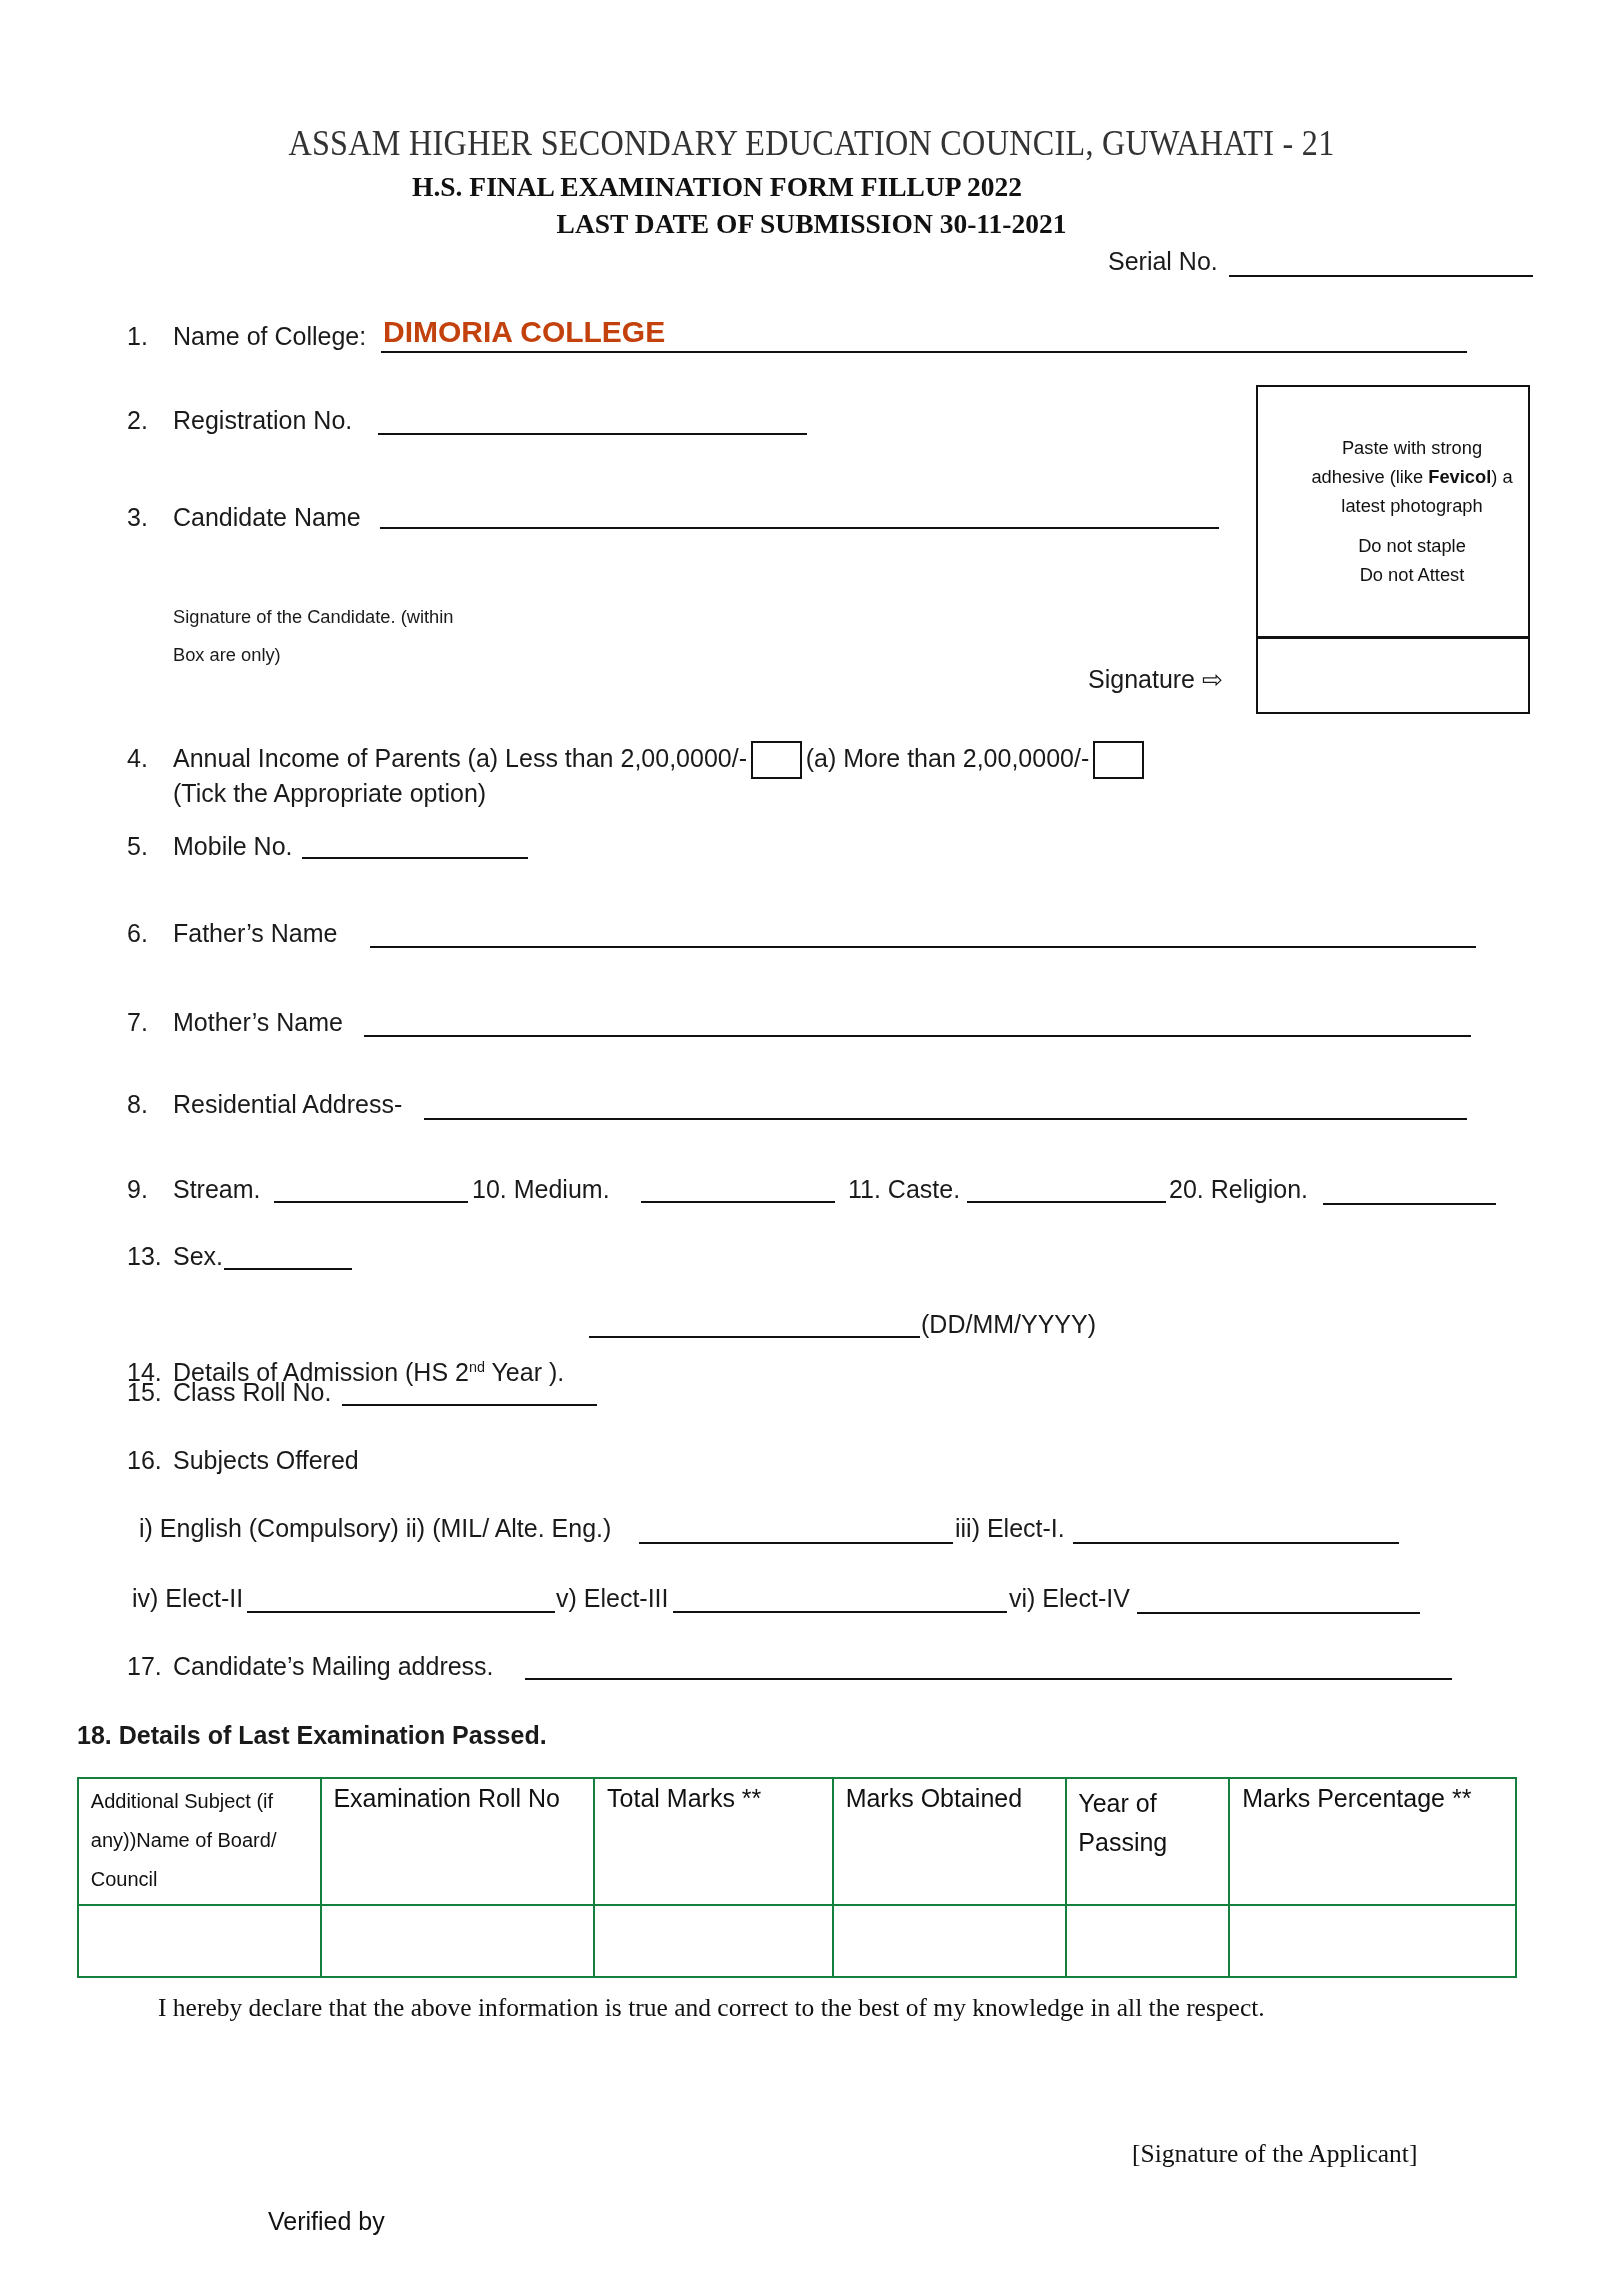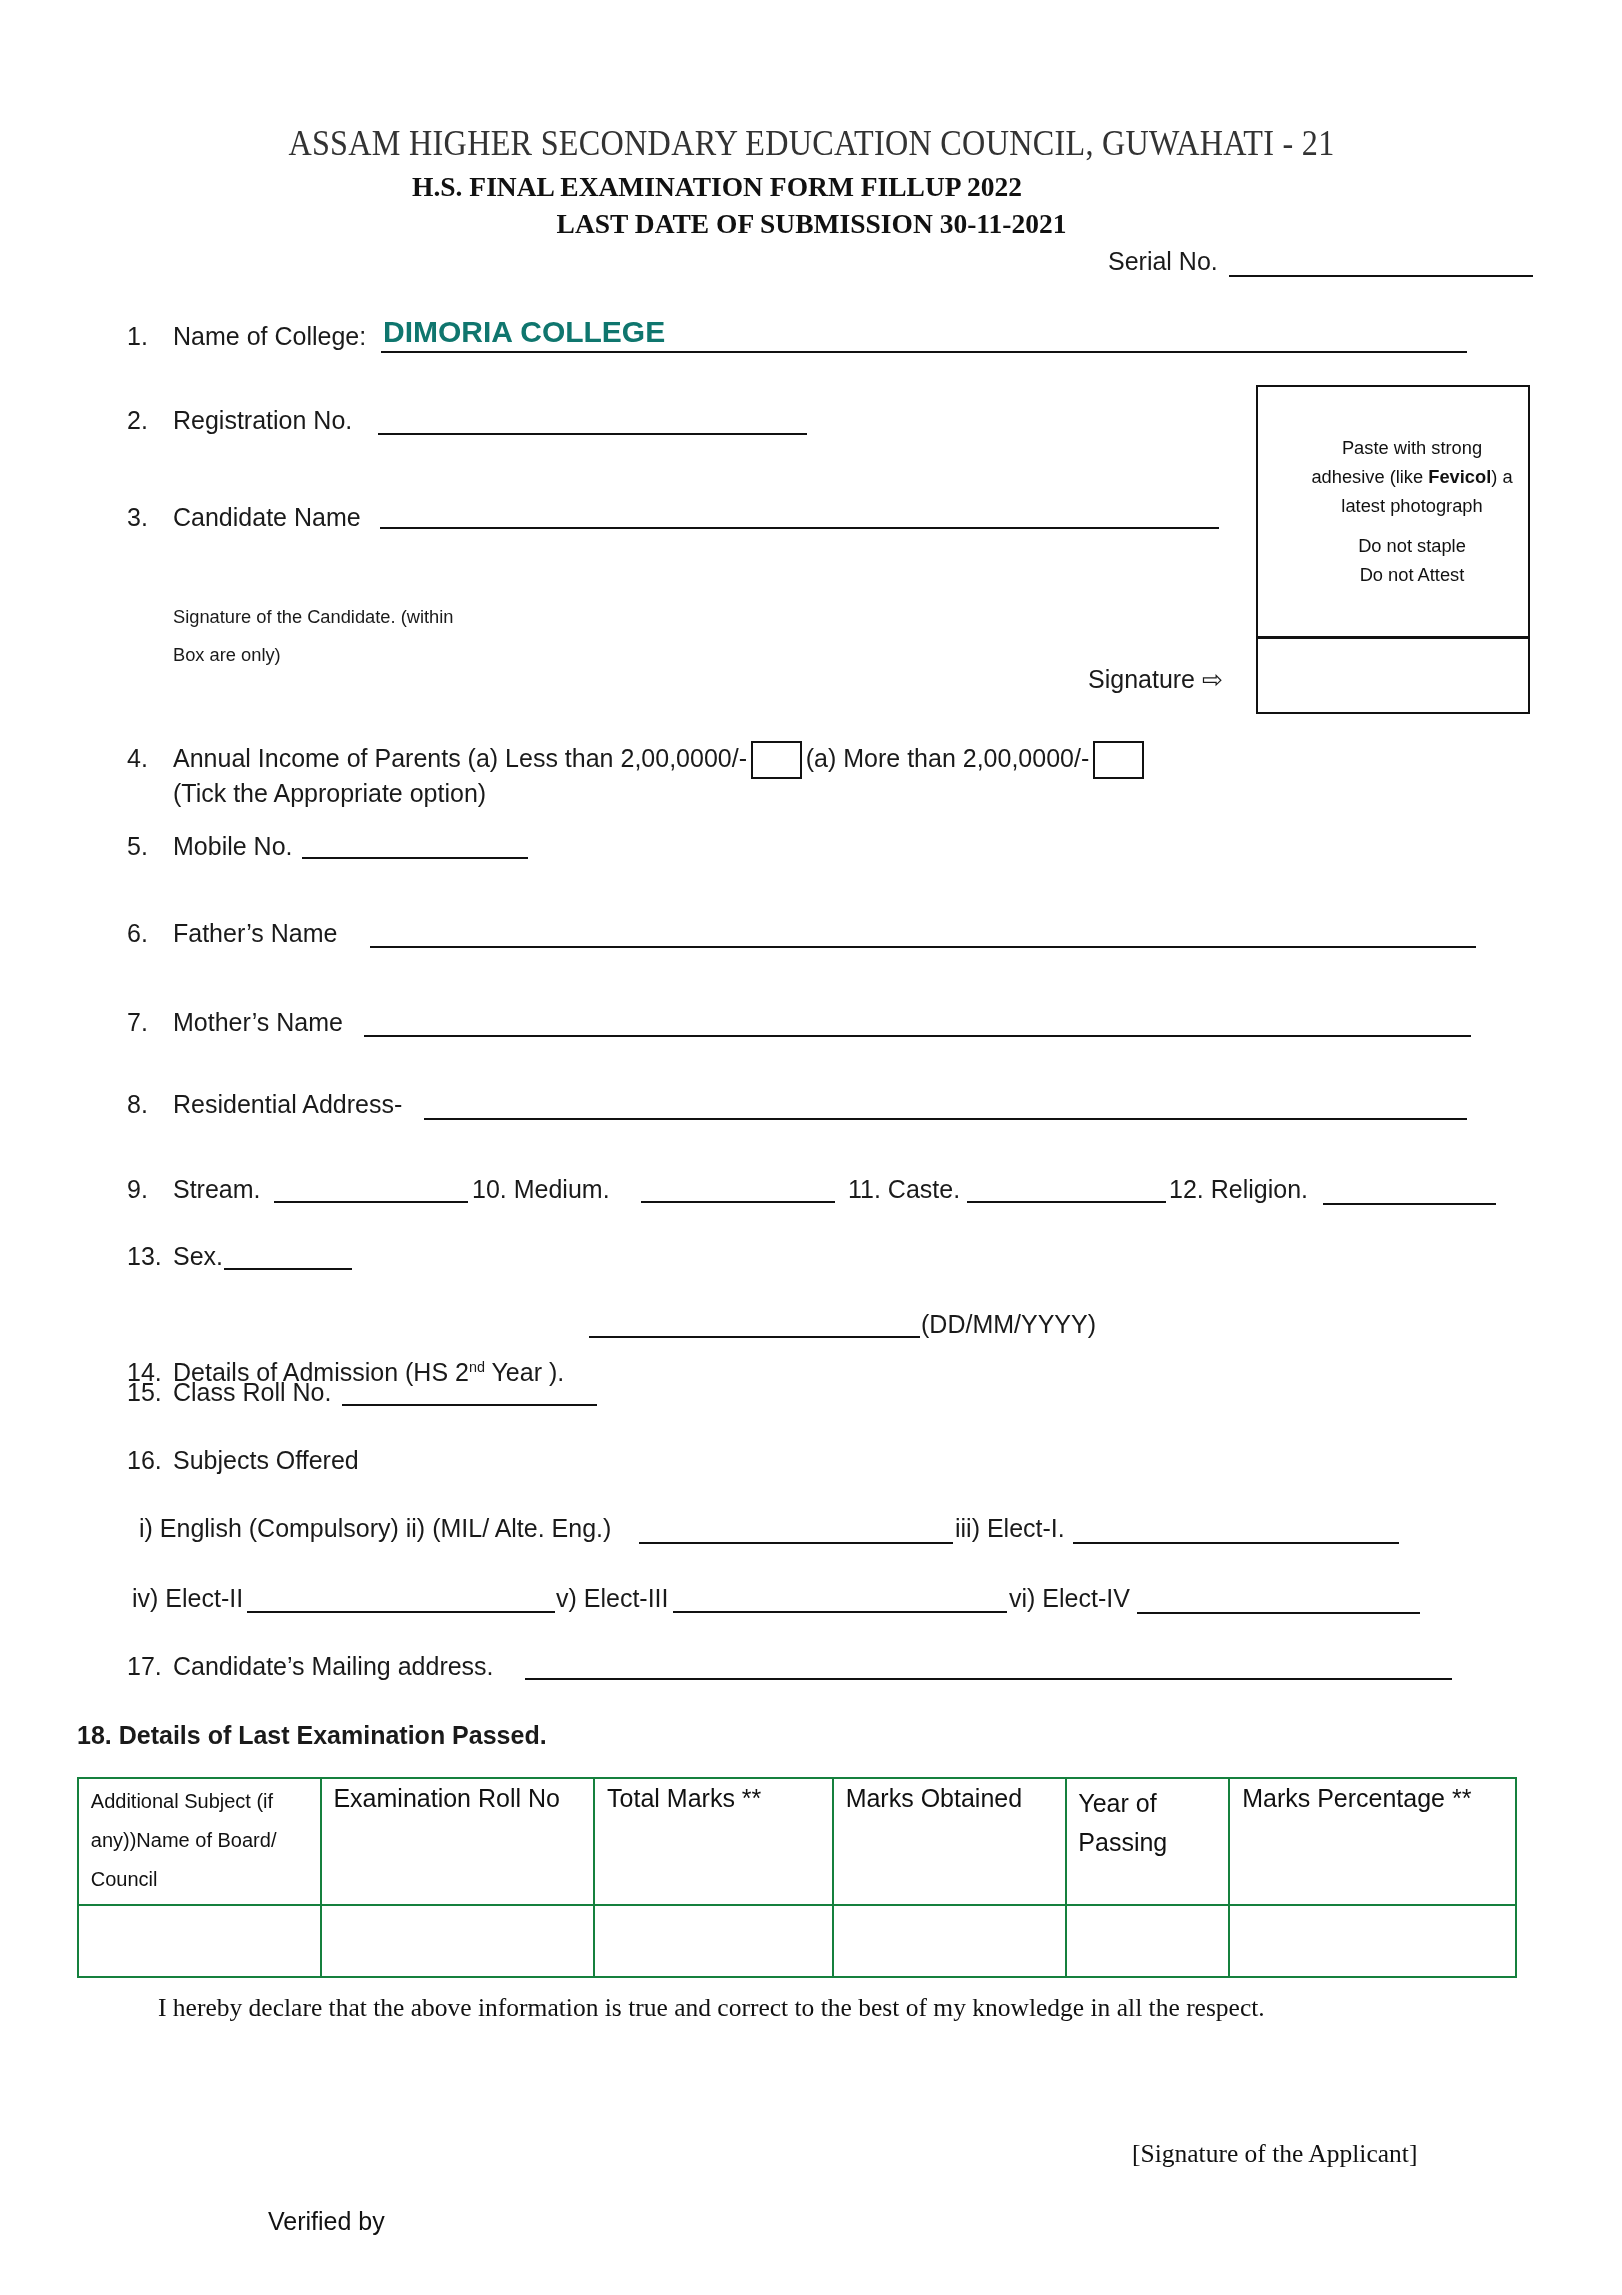--- a/index.html
+++ b/index.html
@@ -31,21 +31,21 @@
 
 <div class="abs hdr1">ASSAM HIGHER SECONDARY EDUCATION COUNCIL, GUWAHATI - 21</div>
 <div class="abs hdr2">H.S. FINAL EXAMINATION FORM FILLUP 2022</div>
 <div class="abs hdr3">LAST DATE OF SUBMISSION 30-11-2021</div>
 <div class="abs lbl" style="top:247px; left:1108px;">Serial No.</div>
 <div class="line" style="top:275px; left:1229px; width:304px;"></div>
 
 <div class="abs lbl" style="top:322px; left:127px;">
   <span class="num">1.</span><span>Name of College:</span>
 </div>
-<div class="abs" style="top:315px; left:383px; font-size:30px; font-weight:bold; color:#0f766e;">DIMORIA COLLEGE</div>
+<div class="abs" style="top:315px; left:383px; font-size:30px; font-weight:bold; color:#c2410c;">DIMORIA COLLEGE</div>
 <div class="line" style="top:351px; left:381px; width:1086px;"></div>
 
 <div class="abs lbl" style="top:406px; left:127px;">
   <span class="num">2.</span><span>Registration No.</span>
 </div>
 <div class="line" style="top:433px; left:378px; width:429px;"></div>
 
 <div class="abs lbl" style="top:503px; left:127px;">
   <span class="num">3.</span><span>Candidate Name</span>
 </div>
@@ -101,21 +101,21 @@
 <div class="line" style="top:1201px; left:274px; width:194px;"></div>
 <div class="abs lbl" style="top:1175px; left:472px;">
   <span>10.</span> <span>Medium.</span>
 </div>
 <div class="line" style="top:1201px; left:641px; width:194px;"></div>
 <div class="abs lbl" style="top:1175px; left:848px;">
   <span>11.</span> <span>Caste.</span>
 </div>
 <div class="line" style="top:1201px; left:967px; width:199px;"></div>
 <div class="abs lbl" style="top:1175px; left:1169px;">
-  <span>12.</span> <span>Religion.</span>
+  <span>20.</span> <span>Religion.</span>
 </div>
 <div class="line" style="top:1203px; left:1323px; width:173px;"></div>
 
 <div class="abs lbl" style="top:1242px; left:127px;">
   <span class="num">13.</span><span>Sex.</span>
 </div>
 <div class="line" style="top:1268px; left:224px; width:128px;"></div>
 
 <div class="abs lbl" style="top:1310px; left:127px;margin-top:48px;">
   <span class="num">14.</span><span>Details of Admission (HS 2</span><sup style="font-size:14.4px;">nd</sup><span> Year ).</span>

